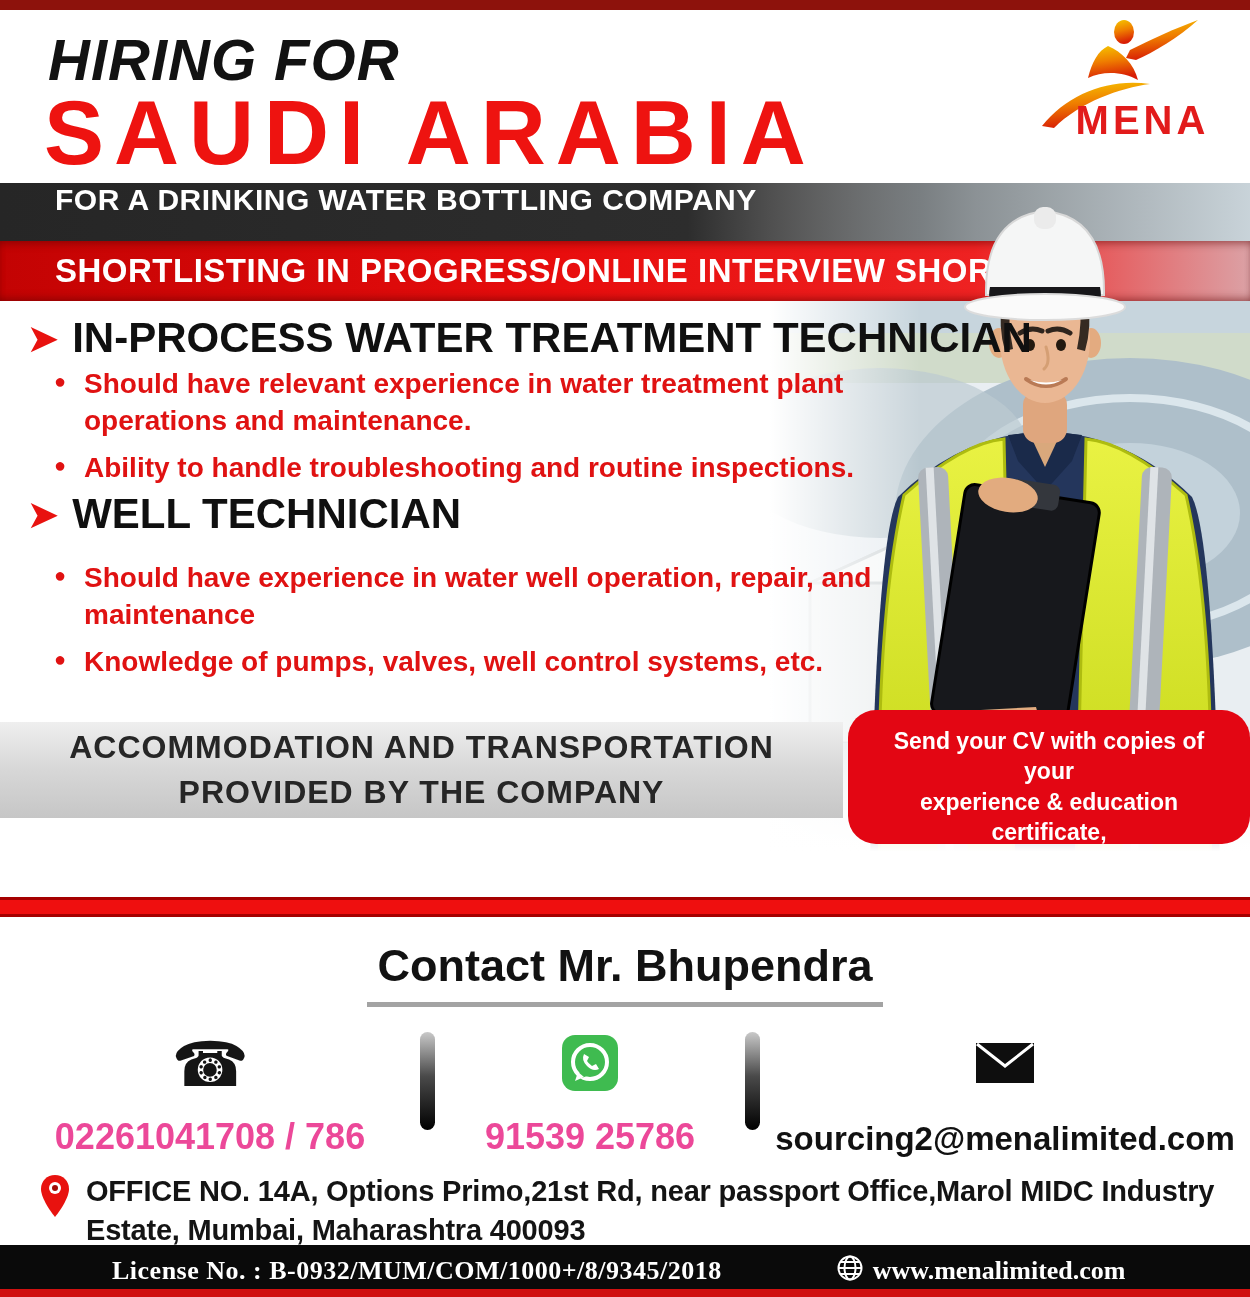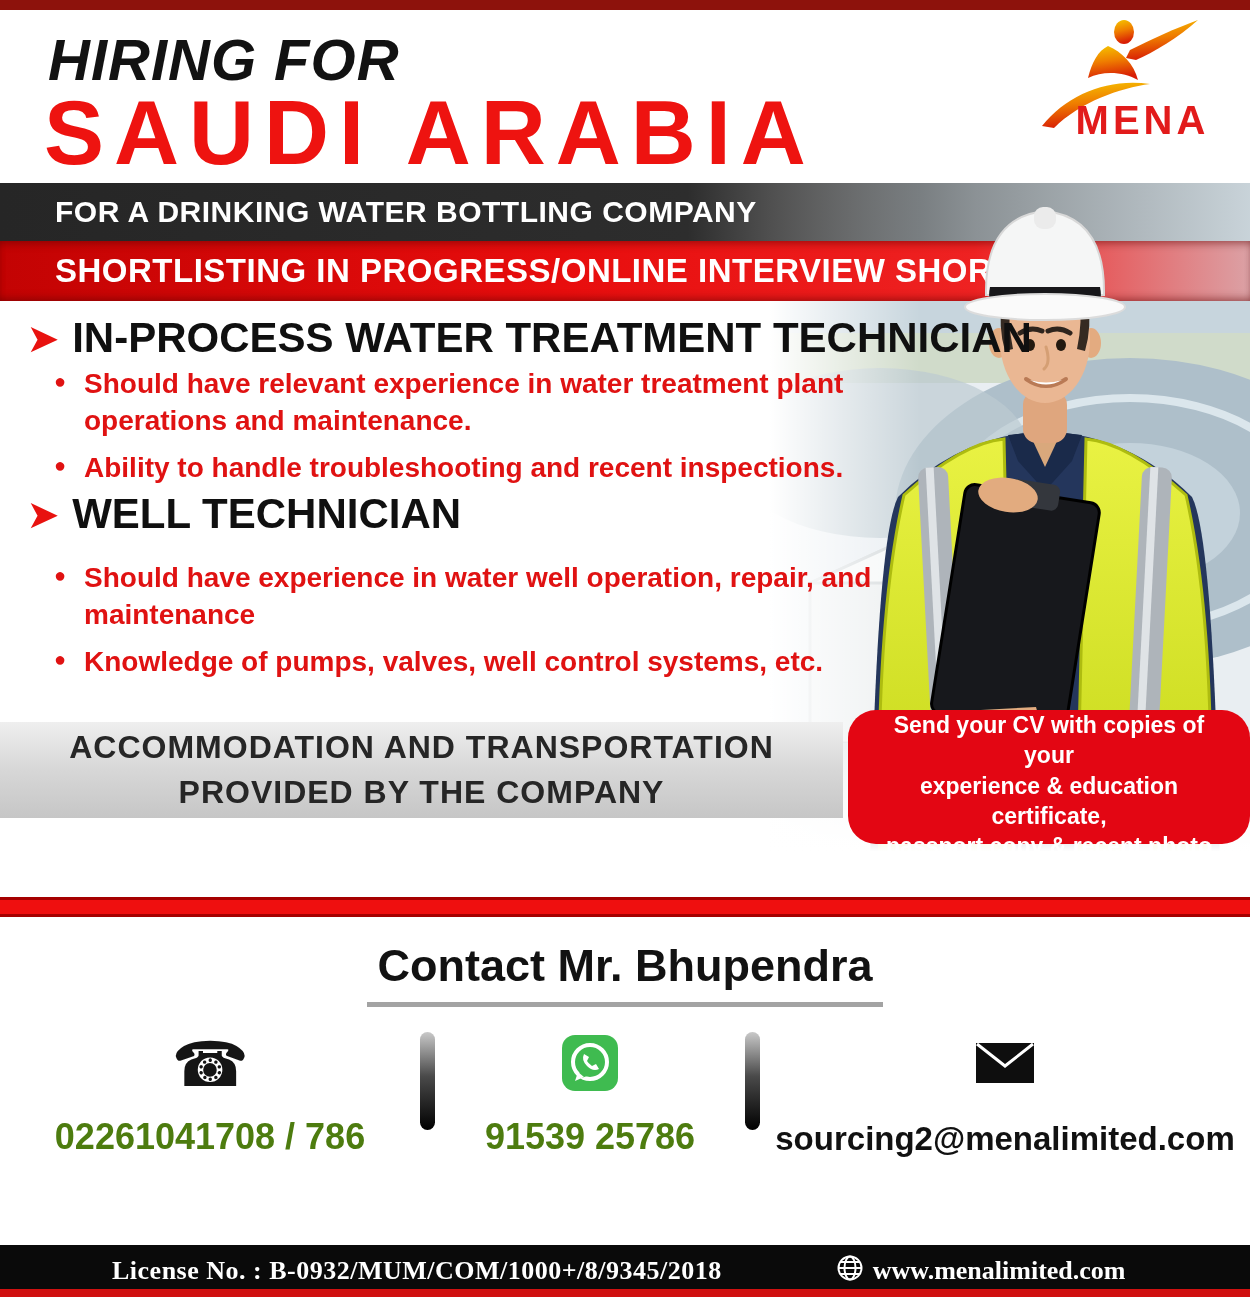--- a/index.html
+++ b/index.html
@@ -16,21 +16,21 @@
   .saudi{ position:absolute; left:44px; top:82px; font-size:90px; font-weight:800; color:#ee1310; letter-spacing:10px; z-index:6; }
 
   
   .logo{ position:absolute; left:1015px; top:18px; width:215px; height:150px; z-index:6; text-align:center; }
   .logo svg{ display:block; margin:0 auto; }
   .logo-text{ font-size:40px; font-weight:800; color:#e21b1b; letter-spacing:4px; margin-top:-32px; margin-left:40px; }
 
   
   .bar-company{ position:absolute; left:0; top:183px; width:100%; height:58px; z-index:2;
     background:linear-gradient(90deg,#262626 0%,#2d2d2d 55%, rgba(90,90,90,.55) 78%, rgba(205,205,205,.25) 100%);
-    display:flex; align-items:center; padding-left:55px; }
+    display:flex; padding-left:55px; }
   .bar-company span{ color:#ffffff; font-size:30px; font-weight:700; letter-spacing:.5px; }
   .bar-status{ position:absolute; left:0; top:241px; width:100%; height:60px; z-index:2;
     background:linear-gradient(90deg,#c30303 0%,#e80d0d 45%,#ee2222 78%, rgba(240,110,110,.5) 100%);
     box-shadow: inset 0 6px 8px -4px rgba(90,0,0,.55), inset 0 -6px 8px -4px rgba(90,0,0,.55);
     display:flex; align-items:center; padding-left:55px; }
   .bar-status span{ color:#ffffff; font-size:33px; font-weight:800; letter-spacing:.5px; }
 
   
   .job-title{ position:absolute; left:28px; z-index:5; font-size:42px; font-weight:800; color:#101010; letter-spacing:0; display:flex; align-items:center; gap:14px; }
   .job-title .arrow{ color:#e8120f; font-size:36px; line-height:1; transform:translateY(1px); }
@@ -49,40 +49,40 @@
     background:linear-gradient(180deg, rgba(255,255,255,0) 0%, #ffffff 82%); }
 
   
   .perks{ position:absolute; left:0; top:722px; width:843px; height:96px; z-index:5;
     background:linear-gradient(180deg,#efefef 0%, #d7d7d7 50%, #c6c6c6 100%);
     display:flex; flex-direction:column; justify-content:center; align-items:center;text-align:right; }
   .perks div{ font-size:32px; font-weight:800; color:#262626; letter-spacing:1px; line-height:1.42; }
 
   
   .cv-box{ position:absolute; left:848px; top:710px; width:402px; height:134px; z-index:5;
-    background:#e30613; border-radius:28px; display:flex; align-items:flex-start; justify-content:center; padding:0 18px; }
+    background:#e30613; border-radius:28px; display:flex; align-items:flex-start; justify-content:center; padding:16px 18px; }
   .cv-box div{ color:#ffffff; font-size:23px; font-weight:700; text-align:center; line-height:1.32; }
 
   
   .red-divider{ position:absolute; left:0; top:897px; width:100%; height:20px; z-index:5;
     background:linear-gradient(180deg,#a50000 0%,#a50000 14%,#ef0f0f 15%,#ef0f0f 84%,#a50000 86%,#a50000 100%); }
 
   
   .contact-heading{ position:absolute; left:0; top:940px; width:100%; text-align:center; z-index:5; }
   .contact-heading span{ display:inline-block; font-size:45px; font-weight:800; color:#121212; padding:0 10px 10px 10px; border-bottom:5px solid #a3a3a3; }
 
   .contact-row{ position:absolute; left:0; top:1028px; width:1250px; height:130px; z-index:5; display:flex; align-items:stretch; }
   .contact-cell{ display:flex; flex-direction:column; align-items:center; justify-content:space-between; padding-top:4px; }
   .cell-phone{ width:420px; }
   .cell-wa{ width:310px; }
   .cell-mail{ width:490px; }
   .v-div{ width:15px; height:98px; border-radius:8px; margin-top:4px;
     background:linear-gradient(180deg,#c9c9c9 0%, #4a4a4a 45%, #000000 100%); }
   .phone-glyph{ font-size:62px; line-height:64px; color:#151515; font-family:"DejaVu Sans", sans-serif; }
-  .contact-number{ font-size:36px; font-weight:800; color:#4d7c0f; letter-spacing:0; }
+  .contact-number{ font-size:36px; font-weight:800; color:#ec4899; letter-spacing:0; }
   .contact-email{ font-size:33px; font-weight:800; color:#111111; }
   .icon-slot{ height:66px; display:flex; align-items:center; justify-content:center; }
 
   
   .address{ position:absolute; left:40px; top:1172px; width:1180px; z-index:5; display:flex; gap:16px; }
   .address .pin{ flex:0 0 auto; margin-top:2px; }
   .address-text{ font-size:29px; font-weight:800; color:#141414; line-height:1.35; letter-spacing:-0.2px; }
 
   
   .footer{ position:absolute; left:0; top:1245px; width:100%; height:52px; background:#0a0a0a; z-index:6;
@@ -210,21 +210,21 @@
     </svg>
   </div>
   <div class="photo-fade"></div>
 
   <div class="job-title job1-title">
     <span class="arrow">➤</span>
     <span>IN-PROCESS WATER TREATMENT TECHNICIAN</span>
   </div>
   <div class="points points1">
     <div class="point">Should have relevant experience in water treatment plant operations and maintenance.</div>
-    <div class="point">Ability to handle troubleshooting and recent inspections.</div>
+    <div class="point">Ability to handle troubleshooting and routine inspections.</div>
   </div>
 
   <div class="job-title job2-title">
     <span class="arrow">➤</span>
     <span>WELL TECHNICIAN</span>
   </div>
   <div class="points points2">
     <div class="point">Should have experience in water well operation, repair, and maintenance</div>
     <div class="point">Knowledge of pumps, valves, well control systems, etc.</div>
   </div>
@@ -277,20 +277,33 @@
           <svg width="60" height="42" viewBox="0 0 60 42">
             <rect x="1" y="1" width="58" height="40" fill="#0e0e0e"></rect>
             <path d="M2 2 L30 24 L58 2" fill="none" stroke="#ffffff" stroke-width="3"></path>
           </svg>
         </span>
       </div>
       <div class="contact-email">sourcing2@menalimited.com</div>
     </div>
   </div>
 
+  <div class="address">
+    <span class="pin">
+      <svg width="30" height="44" viewBox="0 0 30 44">
+        <path d="M15 1 C7 1 1 7 1 15 C1 26 15 43 15 43 C15 43 29 26 29 15 C29 7 23 1 15 1 Z" fill="#e8120f"></path>
+        <circle cx="15" cy="14" r="6" fill="#ffffff"></circle>
+        <circle cx="15" cy="14" r="3" fill="#a30c08"></circle>
+      </svg>
+    </span>
+    <div class="address-text">
+      <span>OFFICE NO. 14A, Options Primo,21st Rd, near passport Office,Marol MIDC Industry</span><br>
+      <span>Estate, Mumbai, Maharashtra 400093</span>
+    </div>
+  </div>
 
   <div class="footer">
     <div class="license">License No. :  B-0932/MUM/COM/1000+/8/9345/2018</div>
     <div class="website">
       <span>
         <svg width="26" height="26" viewBox="0 0 26 26">
           <circle cx="13" cy="13" r="11.5" fill="none" stroke="#ffffff" stroke-width="2"></circle>
           <ellipse cx="13" cy="13" rx="5.5" ry="11.5" fill="none" stroke="#ffffff" stroke-width="2"></ellipse>
           <line x1="1.5" y1="13" x2="24.5" y2="13" stroke="#ffffff" stroke-width="2"></line>
           <line x1="3" y1="7" x2="23" y2="7" stroke="#ffffff" stroke-width="2"></line>

